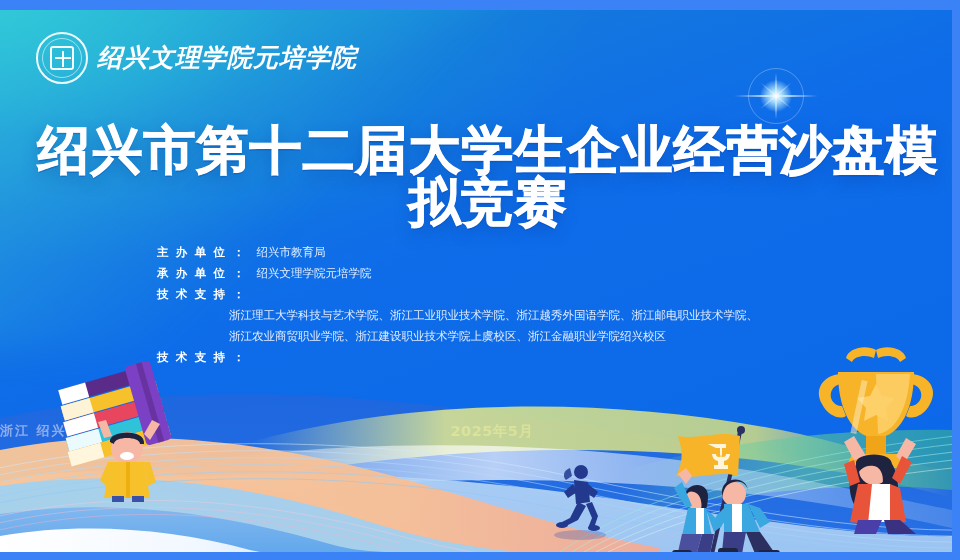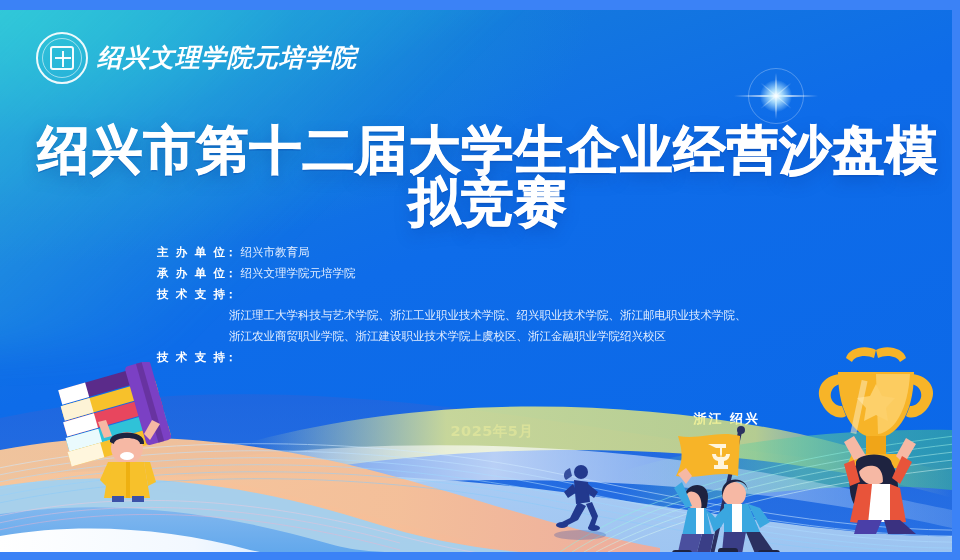--- a/index.html
+++ b/index.html
@@ -62,29 +62,29 @@
     font-size:52px; line-height:1; font-weight:900; color:#ffffff;
     letter-spacing:1px;
     font-family:"DejaVu Sans","Liberation Sans",sans-serif;
     text-shadow:0 2px 0 rgba(10,70,170,.35), 0 6px 16px rgba(5,50,140,.35);
     -webkit-text-stroke:1px #ffffff;
   }
 
   
   #credits{ position:absolute; left:157px; top:232px; width:700px;
             font-size:11.5px; color:#eaf3ff; line-height:21px; }
-  .cred-row{ display:flex; align-items:flex-start; }
+  .cred-row{ display:flex; align-items:flex-start;gap:8px; }
   .cred-lbl{ font-weight:700; color:#ffffff; white-space:nowrap; width:68px; flex:none;
              text-align:justify; text-align-last:justify; }
   .cred-colon{ font-weight:700; color:#ffffff; margin-right:4px; }
   .cred-val{ color:#e3eeff; }
   .cred-cont{ margin-left:72px; color:#e3eeff; }
 
   
-  #place{ position:absolute; left:0; top:400px; width:760px; text-align:right;
+  #place{ position:absolute; left:0; top:412px; width:760px; text-align:left;
           font-size:13px; font-weight:700; color:#ffffff; letter-spacing:2px; }
   #date{ position:absolute; left:16px; top:412px; width:952px; text-align:center;
          font-size:14.5px; font-weight:700; color:#ffffff; letter-spacing:.5px; }
 
   
   #waves{ position:absolute; left:0; bottom:0; width:952px; height:230px; }
   #waves svg{ display:block; width:952px; height:230px; }
 
   
   .fig{ position:absolute; }
@@ -137,21 +137,21 @@
       <div class="cred-row">
         <span class="cred-lbl">承办单位</span>
         <span class="cred-colon">：</span>
         <span class="cred-val">绍兴文理学院元培学院</span>
       </div>
 
       <div class="cred-row">
         <span class="cred-lbl">技术支持</span>
         <span class="cred-colon">：</span>
       </div>
-      <div class="cred-cont">浙江理工大学科技与艺术学院、浙江工业职业技术学院、绍兴职业技术学院、浙江邮电职业技术学院、</div>
+      <div class="cred-cont">浙江理工大学科技与艺术学院、浙江工业职业技术学院、浙江越秀外国语学院、浙江邮电职业技术学院、</div>
       <div class="cred-cont">浙江农业商贸职业学院、浙江建设职业技术学院上虞校区、浙江金融职业学院绍兴校区</div>
 
       <div class="cred-row">
         <span class="cred-lbl">技术支持</span>
         <span class="cred-colon">：</span>
       </div>
     </div>
 
     <div id="place">浙江 绍兴</div>
     <div id="date">2025年5月</div>

